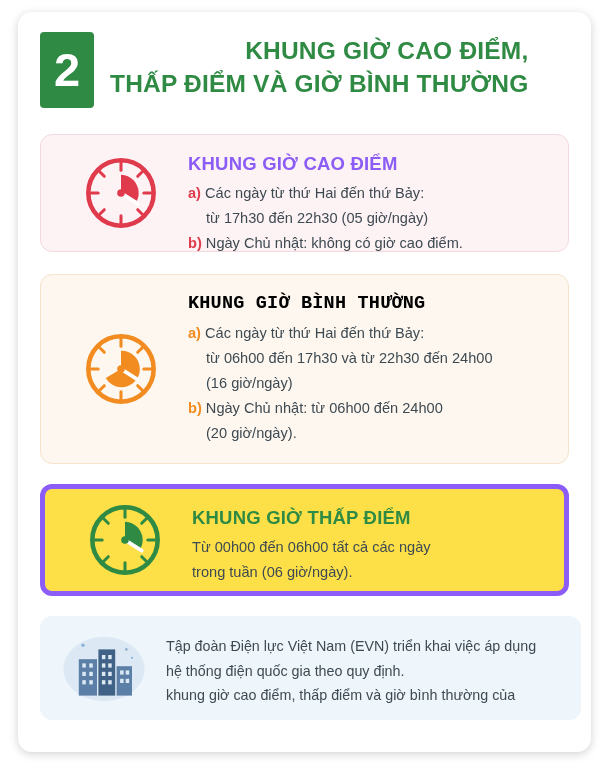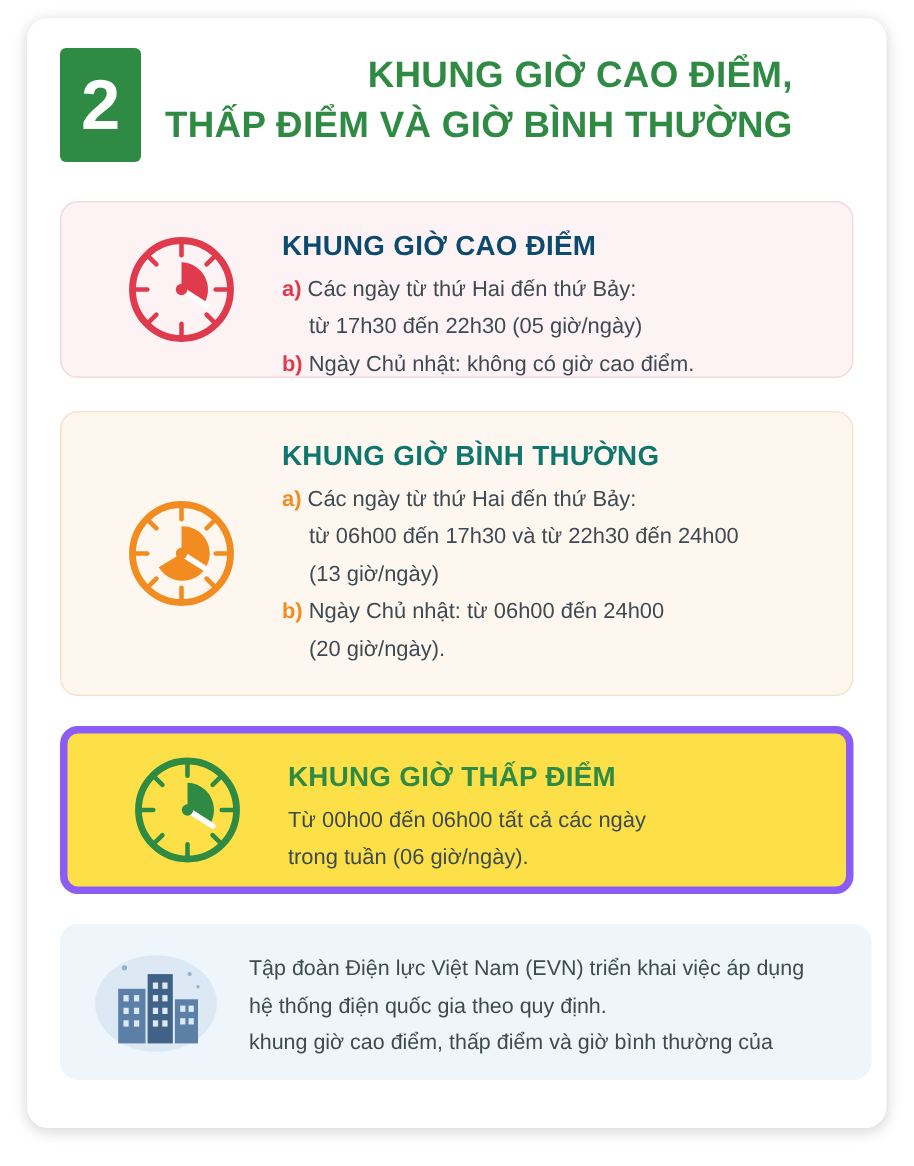--- a/index.html
+++ b/index.html
@@ -71,22 +71,22 @@
   .sec-low    { top: 472px; height: 112px; background: #fde047; border: 5px solid #8b5cf6; }
 
   .sec-title {
     position: absolute;
     left: 147px;
     top: 18px;
     font-size: 18.5px;
     font-weight: bold;
     letter-spacing: 0.2px;
   }
-  .sec-peak   .sec-title { color: #0c4a6e; }
-  .sec-normal .sec-title { color: #0f766e; }
+  .sec-peak   .sec-title { color: #8b5cf6; }
+  .sec-normal .sec-title { color: #000000; font-family: Liberation Mono, monospace; }
   .sec-low    .sec-title { color: #2f8a43; }
 
   .sec-body {
     position: absolute;
     left: 147px;
     top: 46px;
     width: 368px;
     font-size: 14.6px;
     color: #3e4a52;
     line-height: 25px;
@@ -187,21 +187,21 @@
         <line x1="22" y1="22" x2="28" y2="28"></line>
       </g>
       <path d="M50 50 L50 26 A24 24 0 1 1 30 62 Z" fill="#f28c20"></path>
       <line x1="50" y1="50" x2="72" y2="64" stroke="#ffffff" stroke-width="5" stroke-linecap="round"></line>
       <circle cx="50" cy="50" r="5" fill="#f28c20"></circle>
     </svg>
     <div class="sec-title">KHUNG GIỜ BÌNH THƯỜNG</div>
     <div class="sec-body">
       <div class="line"><span class="marker">a)</span> <span>Các ngày từ thứ Hai đến thứ Bảy:</span></div>
       <div class="line indent"><span>từ 06h00 đến 17h30 và từ 22h30 đến 24h00</span></div>
-      <div class="line indent"><span>(13 giờ/ngày)</span></div>
+      <div class="line indent"><span>(16 giờ/ngày)</span></div>
       <div class="line"><span class="marker">b)</span> <span>Ngày Chủ nhật: từ 06h00 đến 24h00</span></div>
       <div class="line indent"><span>(20 giờ/ngày).</span></div>
     </div>
   </div>
 
   <div class="section sec-low">
     <svg class="clock" viewBox="0 0 100 100">
       <circle cx="50" cy="50" r="43" fill="none" stroke="#2f8a43" stroke-width="6"></circle>
       <g stroke="#2f8a43" stroke-width="4" stroke-linecap="round">
         <line x1="50" y1="10" x2="50" y2="20"></line>

